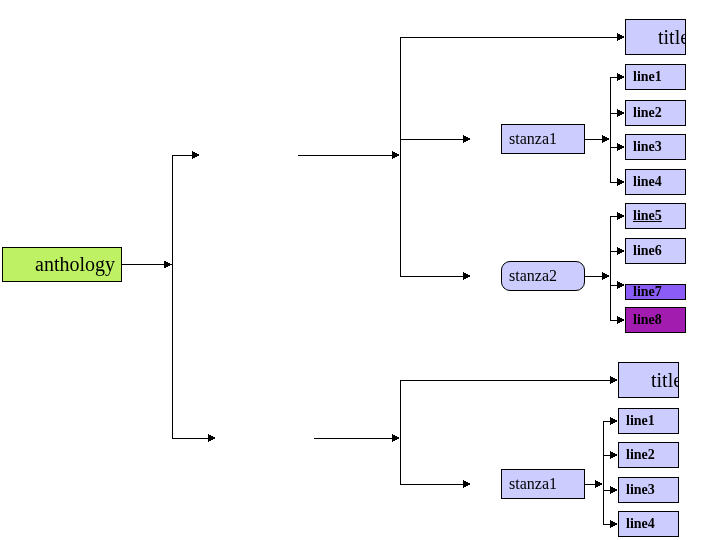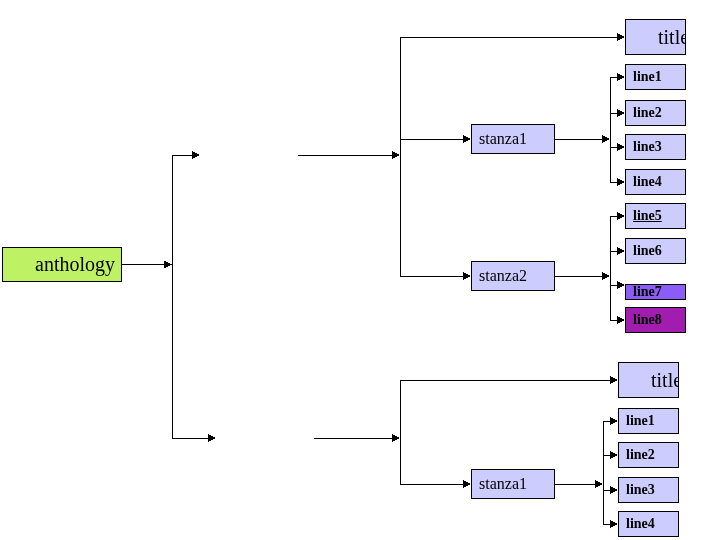--- a/index.html
+++ b/index.html
@@ -28,21 +28,21 @@
     border: 1px solid #000;
     display: flex;
     align-items: center;
     padding-left: 7px;
     font-family: "Liberation Serif", serif;
     color: #000;
     white-space: nowrap;
     overflow: hidden;
   }
   .node.large  { font-size: 20px; padding-left: 32px; }
-  .node.medium { font-size: 16px; }
+  .node.medium { font-size: 16px; margin-left: 30px; }
   .node.small  { font-size: 14px; font-weight: bold; }
 </style>
 </head>
 <body>
 
 <div id="diagram" style="background: rgb(255, 255, 255);">
   <svg id="connectors" viewBox="0 0 720 540" shape-rendering="crispEdges">
       <line x1="122" y1="264.5" x2="164" y2="264.5" stroke="#000000" stroke-width="1"></line>
       <polygon points="164,260.5 172,264.5 164,268.5" fill="#000000"></polygon>
       <line x1="172" y1="155" x2="172" y2="438" stroke="#000000" stroke-width="1"></line>
@@ -101,21 +101,21 @@
       <polygon points="610,520 618,524 610,528" fill="#000000"></polygon>
     </svg>
 
 <div class="node large" style="left: 2px; top: 247px; width: 120px; height: 35px; background: #bef264; border-color: rgb(0, 0, 0);">anthology</div>
     <div class="node large" style="left: 625px; top: 19px; width: 61px; height: 36px; background: rgb(204, 204, 255); border-color: rgb(0, 0, 0);">title</div>
     <div class="node medium" style="left: 471px; top: 124px; width: 84px; height: 30px; background: rgb(204, 204, 255); border-color: rgb(0, 0, 0);">stanza1</div>
     <div class="node small" style="left: 625px; top: 64px; width: 61px; height: 26px; background: rgb(204, 204, 255); border-color: rgb(0, 0, 0);">line1</div>
     <div class="node small" style="left: 625px; top: 100px; width: 61px; height: 26px; background: rgb(204, 204, 255); border-color: rgb(0, 0, 0);">line2</div>
     <div class="node small" style="left: 625px; top: 134px; width: 61px; height: 26px; background: rgb(204, 204, 255); border-color: rgb(0, 0, 0);">line3</div>
     <div class="node small" style="left: 625px; top: 169px; width: 61px; height: 26px; background: rgb(204, 204, 255); border-color: rgb(0, 0, 0);">line4</div>
-    <div class="node medium" style="left: 471px; top: 261px; width: 84px; height: 30px; background: rgb(204, 204, 255); border-color: rgb(0, 0, 0);">stanza2</div>
+    <div class="node medium" style="left: 471px; top: 261px; width: 84px; height: 30px; background: rgb(204, 204, 255); border-color: rgb(0, 0, 0); border-radius: 9px;">stanza2</div>
     <div class="node small" style="left: 625px; top: 203px; width: 61px; height: 26px; background: rgb(204, 204, 255); border-color: rgb(0, 0, 0); text-decoration: underline;">line5</div>
     <div class="node small" style="left: 625px; top: 238px; width: 61px; height: 26px; background: rgb(204, 204, 255); border-color: rgb(0, 0, 0);">line6</div>
     <div class="node small" style="left: 625px; top: 284px; width: 61px; height: 16px; background: #8b5cf6; border-color: rgb(0, 0, 0);">line7</div>
     <div class="node small" style="left: 625px; top: 307px; width: 61px; height: 26px; background: #a21caf; border-color: rgb(0, 0, 0);">line8</div>
     <div class="node large" style="left: 618px; top: 362px; width: 61px; height: 36px; background: rgb(204, 204, 255); border-color: rgb(0, 0, 0);">title</div>
     <div class="node medium" style="left: 471px; top: 469px; width: 84px; height: 30px; background: rgb(204, 204, 255); border-color: rgb(0, 0, 0);">stanza1</div>
     <div class="node small" style="left: 618px; top: 408px; width: 61px; height: 26px; background: rgb(204, 204, 255); border-color: rgb(0, 0, 0);">line1</div>
     <div class="node small" style="left: 618px; top: 442px; width: 61px; height: 26px; background: rgb(204, 204, 255); border-color: rgb(0, 0, 0);">line2</div>
     <div class="node small" style="left: 618px; top: 477px; width: 61px; height: 26px; background: rgb(204, 204, 255); border-color: rgb(0, 0, 0);">line3</div>
     <div class="node small" style="left: 618px; top: 511px; width: 61px; height: 26px; background: rgb(204, 204, 255); border-color: rgb(0, 0, 0);">line4</div>

